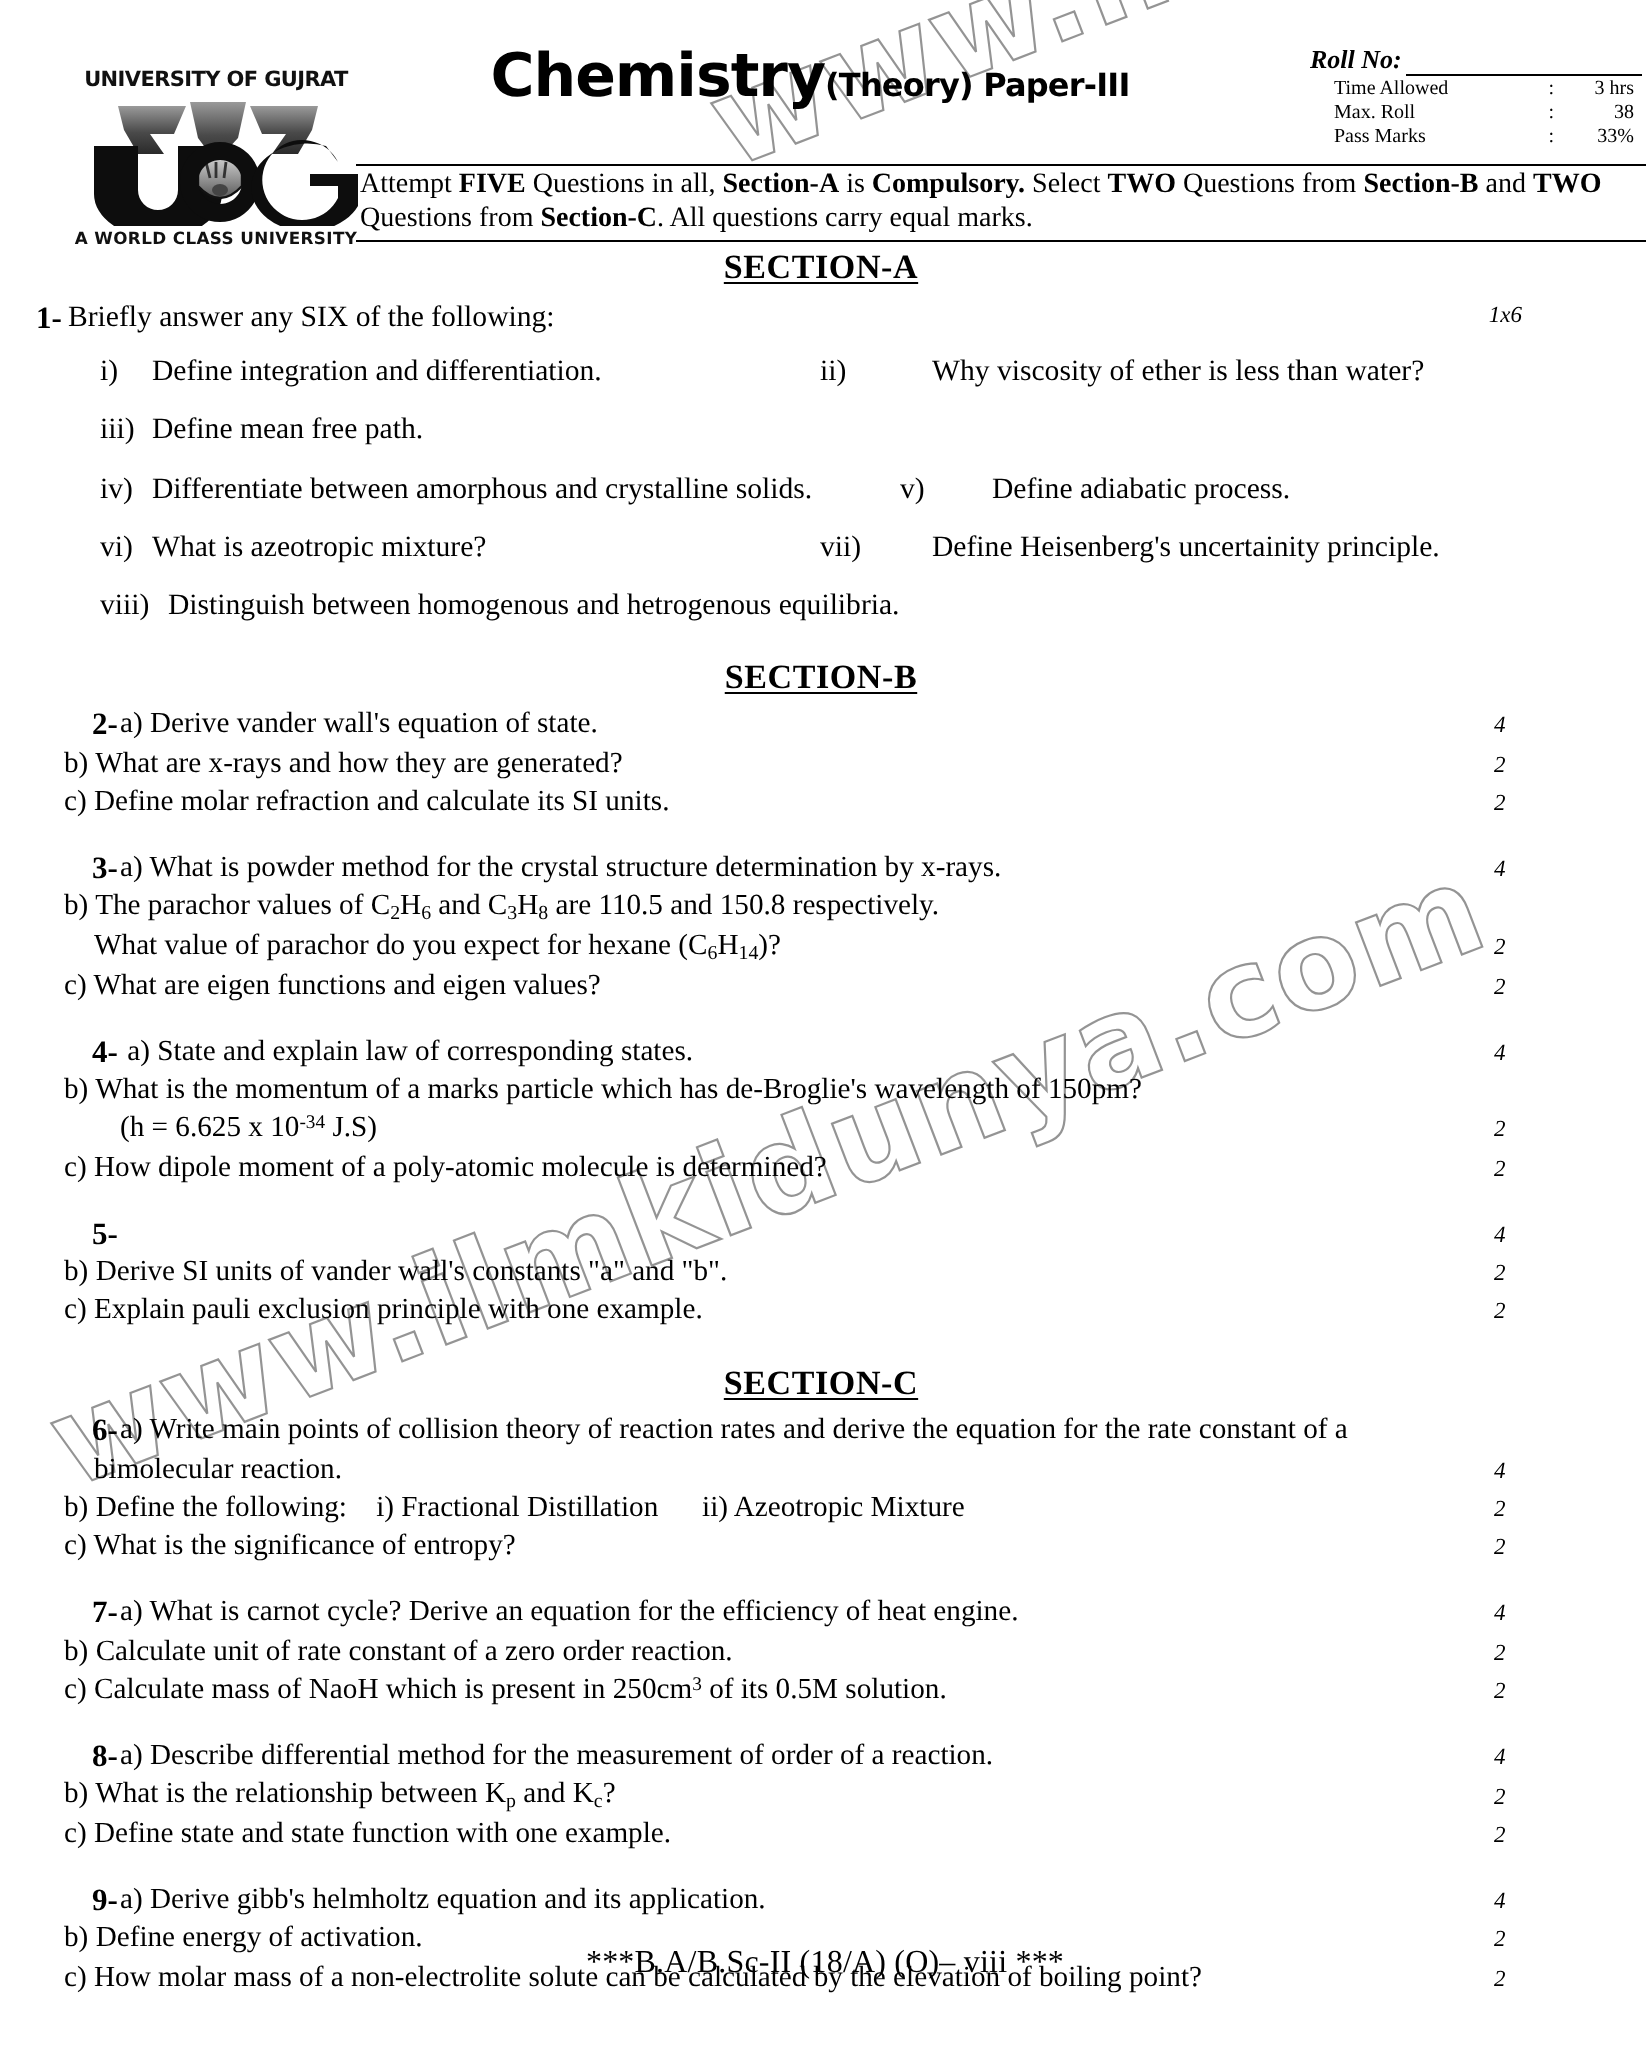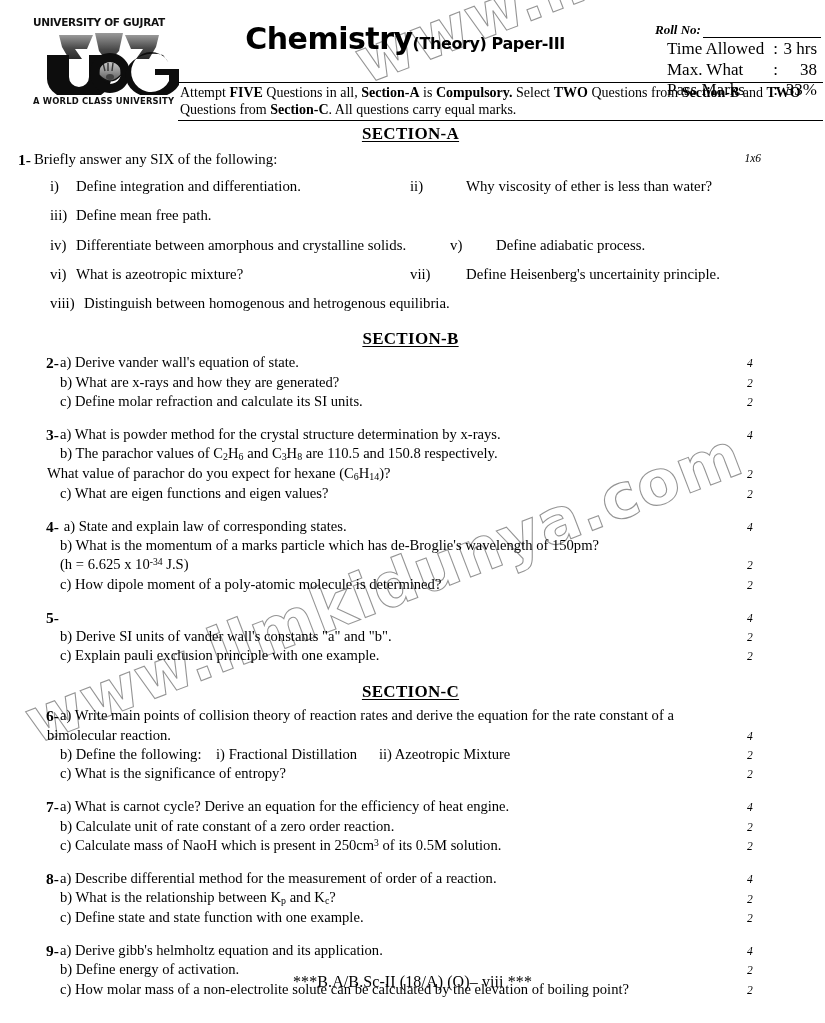--- a/index.html
+++ b/index.html
@@ -66,22 +66,23 @@
   
   .header {
     position: relative;
     height: 118px;
     padding: 0;
   }
 
   .logo-block {
     position: absolute;
     left: 33px;
-    top: 16px;
+    top: 34px;
     width: 150px;
+    text-align: center;
   }
   .logo-top-text {
     font-family: "DejaVu Sans", sans-serif;
     font-weight: 700;
     font-size: 10.5px;
     letter-spacing: -0.3px;
     color: #111;
     margin-bottom: 1px;
   }
   .logo-mark {
@@ -147,21 +148,21 @@
   .rollno-label { white-space: nowrap; }
   .rollno-line {
     flex: 1;
     border-bottom: 1.4px solid #000;
     height: 13px;
     margin-left: 2px;
   }
   .meta-table {
     width: 100%;
     border-collapse: collapse;
-    font-size: 17px;
+    font-size: 10px;
     line-height: 1.22;
   }
   .meta-table td { padding: 0; white-space: nowrap; }
   .meta-k { text-align: left; padding-left: 12px !important; }
   .meta-c { text-align: center; width: 12px; }
   .meta-v { text-align: right; padding-right: 4px !important; }
 
   .rule-main {
     position: absolute;
     left: 178px;
@@ -269,21 +270,21 @@
     min-height: 19px;
   }
   .qline.first { padding-left: 46px; }
   .qline .lead {
     position: absolute;
     left: 46px;
     font-weight: 700;
     font-size: 15.5px;
   }
   .qline .lead-txt { display: inline-block; margin-left: 14px; }
-  .qline.sub { padding-left: 60px; }
+  .qline.sub { padding-left: 32px; }
   .qline.cont { padding-left: 47px; }
   .qline.form { padding-left: 60px; }
 
   sub { font-size: 0.68em; vertical-align: -0.25em; }
   sup { font-size: 0.66em; vertical-align: 0.42em; }
 
   .footer {
     position: absolute;
     left: 0;
     right: 0;
@@ -356,21 +357,21 @@
           <span class="rollno-line"></span>
         </div>
         <table class="meta-table">
           <tbody>
               <tr>
             <td class="meta-k">Time Allowed</td>
             <td class="meta-c">:</td>
             <td class="meta-v">3 hrs</td>
           </tr>
           <tr>
-            <td class="meta-k">Max. What</td>
+            <td class="meta-k">Max. Roll</td>
             <td class="meta-c">:</td>
             <td class="meta-v">38</td>
           </tr>
           <tr>
             <td class="meta-k">Pass Marks</td>
             <td class="meta-c">:</td>
             <td class="meta-v">33%</td>
           </tr>
         </tbody>
           </table>

